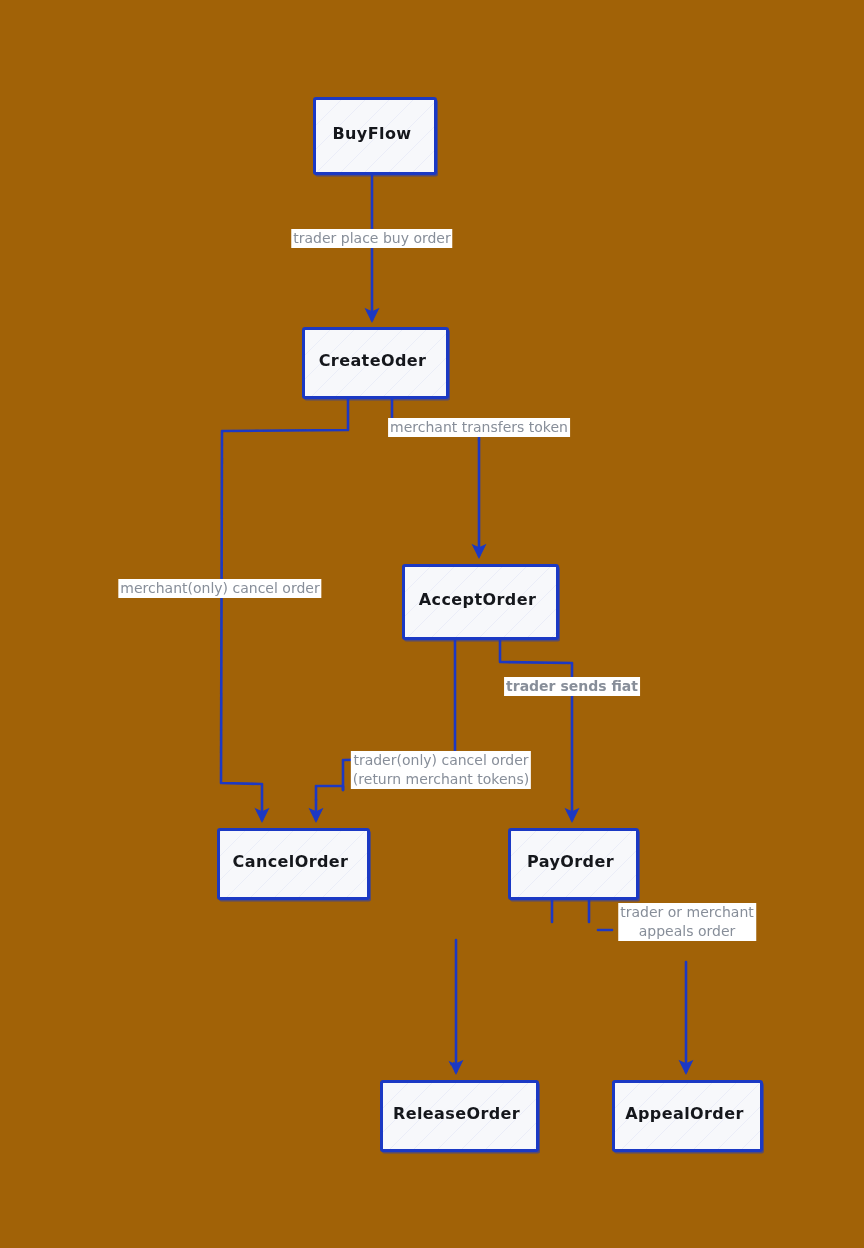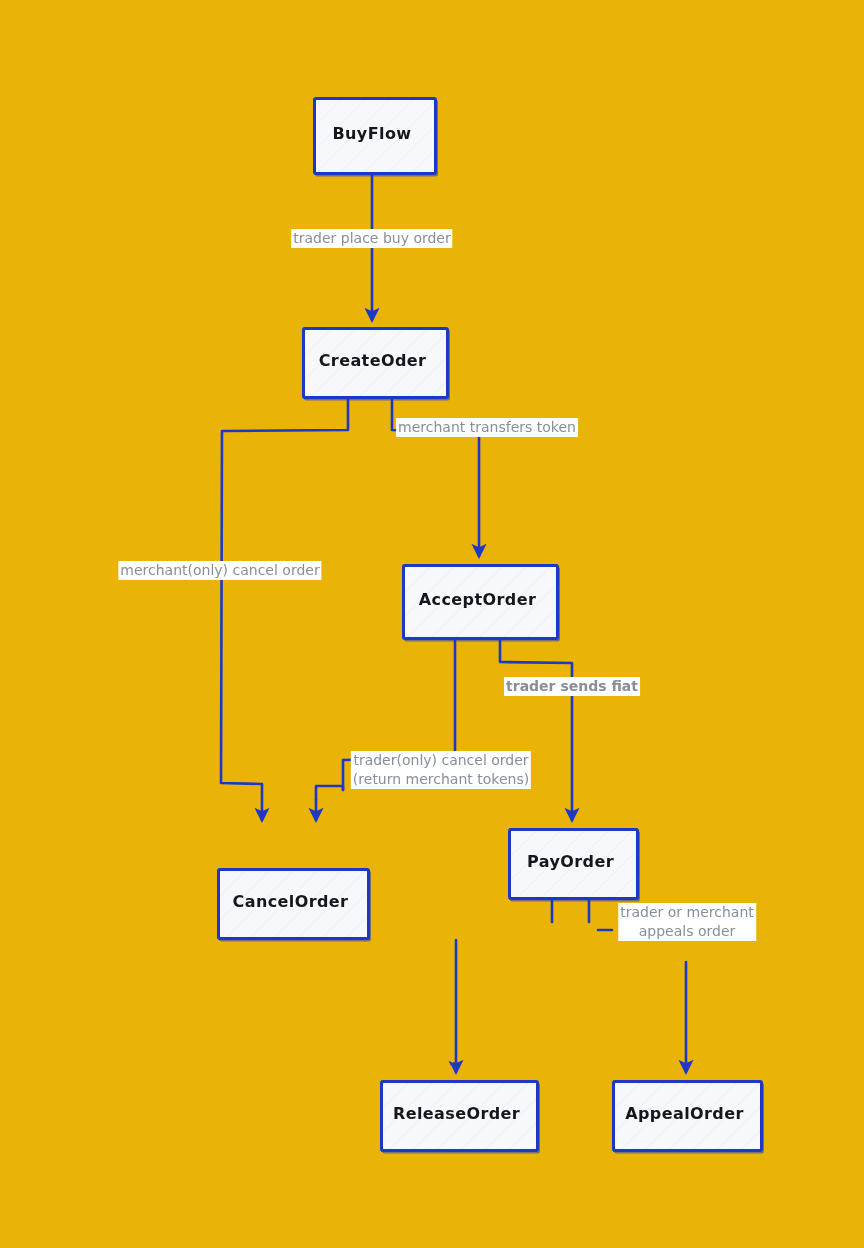--- a/index.html
+++ b/index.html
@@ -1,17 +1,17 @@
 <!DOCTYPE html>
 <html><head>
 <meta charset="utf-8">
 <style>
   html,body{margin:0;padding:0;background:#ffffff;}
   body{width:864px;height:1248px;overflow:hidden;font-family:"DejaVu Sans",sans-serif;}
-  #canvas{position:relative;width:864px;height:1248px;background:#eab308;}
+  #canvas{position:relative;width:864px;height:1248px;background:#a16207;}
   svg.layer{position:absolute;left:0;top:0;width:864px;height:1248px;}
   .node{position:absolute;box-sizing:border-box;display:flex;align-items:center;justify-content:center;}
   .node .nbox{
     position:absolute;left:0;top:0;width:100%;height:100%;
     border:3px solid #1b39c4;border-radius:3px;
     background:
       repeating-linear-gradient(135deg, rgba(27,57,196,.055) 0 1px, rgba(255,255,255,0) 1px 17px),
       #f7f8fb;
     box-shadow:1.5px 2px 0 -0.5px rgba(27,57,196,.55);
   }
@@ -74,39 +74,39 @@
     <span class="nlabel">BuyFlow</span>
   </div>
   <div class="node" style="left: 302px; top: 327px; width: 141px; height: 66px; justify-content: center;">
     <span class="nbox"></span>
     <span class="nlabel">CreateOder</span>
   </div>
   <div class="node" style="left: 402px; top: 564px; width: 151px; height: 70px;">
     <span class="nbox"></span>
     <span class="nlabel">AcceptOrder</span>
   </div>
-  <div class="node" style="left: 217px; top: 868px; width: 147px; height: 66px;">
+  <div class="node" style="left: 217px; top: 828px; width: 147px; height: 66px;">
     <span class="nbox"></span>
     <span class="nlabel">CancelOrder</span>
   </div>
   <div class="node" style="left: 508px; top: 828px; width: 125px; height: 66px;">
     <span class="nbox"></span>
     <span class="nlabel">PayOrder</span>
   </div>
   <div class="node" style="left: 380px; top: 1080px; width: 153px; height: 66px;">
     <span class="nbox"></span>
     <span class="nlabel">ReleaseOrder</span>
   </div>
   <div class="node" style="left: 612px; top: 1080px; width: 145px; height: 66px;">
     <span class="nbox"></span>
     <span class="nlabel">AppealOrder</span>
   </div>
 
   <div class="edge-label el-center" style="left: 372px; top: 228.5px;">trader place buy order</div>
-  <div class="edge-label el-center" style="left: 220px; top: 561px; text-align: center;">merchant(only) cancel order</div>
-  <div class="edge-label el-center" style="left: 479px; top: 417.5px; margin-left: 8px;">merchant transfers token</div>
+  <div class="edge-label el-center" style="left: 220px; top: 579px; text-align: center;">merchant(only) cancel order</div>
+  <div class="edge-label el-center" style="left: 479px; top: 417.5px;">merchant transfers token</div>
   <div class="edge-label el-center" style="left: 441px; top: 751px;">trader(only) cancel order
 (return merchant tokens)</div>
   <div class="edge-label el-center" style="left: 572px; top: 676.5px; font-weight: bold;">trader sends fiat</div>
   <div class="edge-label el-center" style="left: 687px; top: 903px;">trader or merchant
 appeals order</div>
 
 </div>
 
 </body></html>

